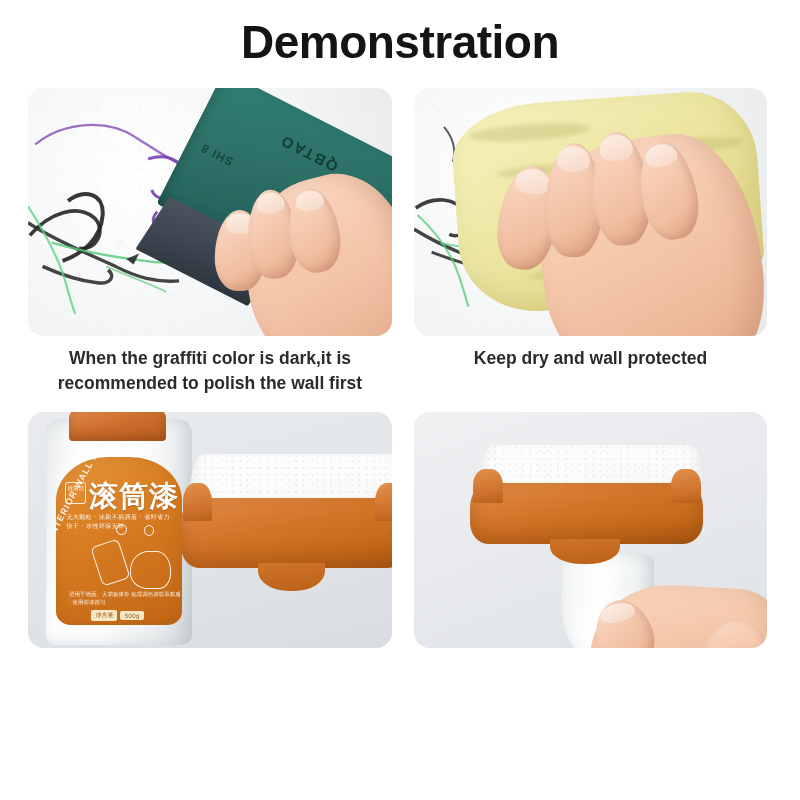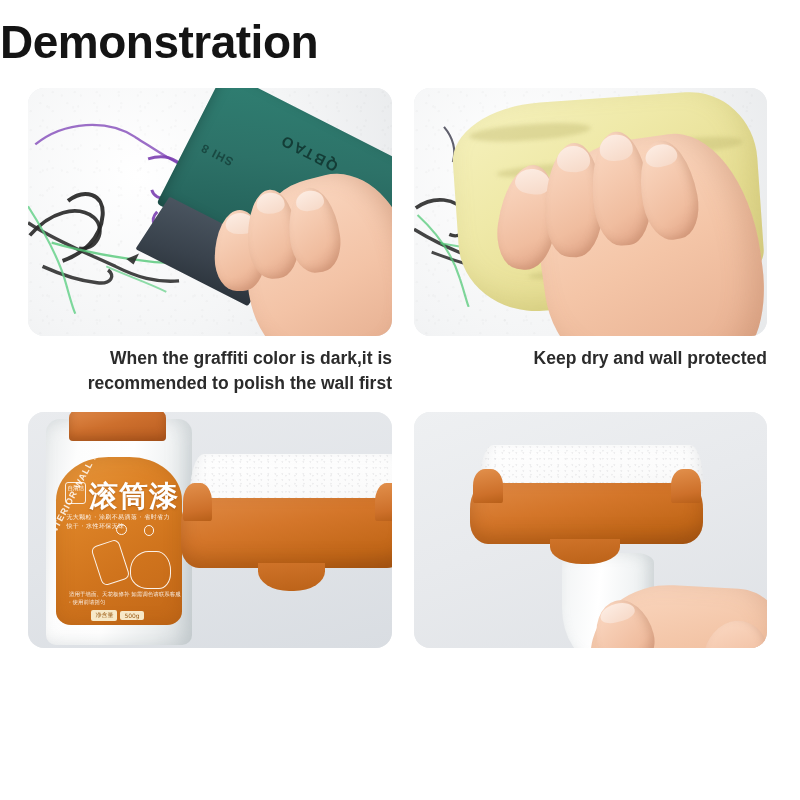--- a/index.html
+++ b/index.html
@@ -10,20 +10,21 @@
   body {
     width: 800px;
     height: 800px;
     font-family: "Liberation Sans", sans-serif;
     overflow: hidden;
     position: relative;
   }
 
   
   .page-title {
+    text-align: center;
     font-size: 46px;
     font-weight: bold;
     color: #141414;
     letter-spacing: -0.5px;
     margin: 0;
     padding-top: 14px;
     height: 66px;
     line-height: 56px;
     font-family: "Liberation Sans", sans-serif;
   }
@@ -58,21 +59,21 @@
   .photo.short { height: 236px; }
 
   .caption {
     font-size: 17.5px;
     font-weight: bold;
     color: #2b2b2b;
     line-height: 1.42;
     margin-top: 10px;
     font-family: "Liberation Sans", sans-serif;
   }
-  .caption.center { text-align: right; }
+  .caption.center { text-align: center; }
   .caption.left   { text-align: left; }
 
   
   .wall-bg {
     position: absolute;
     inset: 0;
     background:
       radial-gradient(circle at 30% 35%, #ffffff 0%, #f4f5f6 55%, #e7e9eb 100%);
   }
   .wall-texture {

